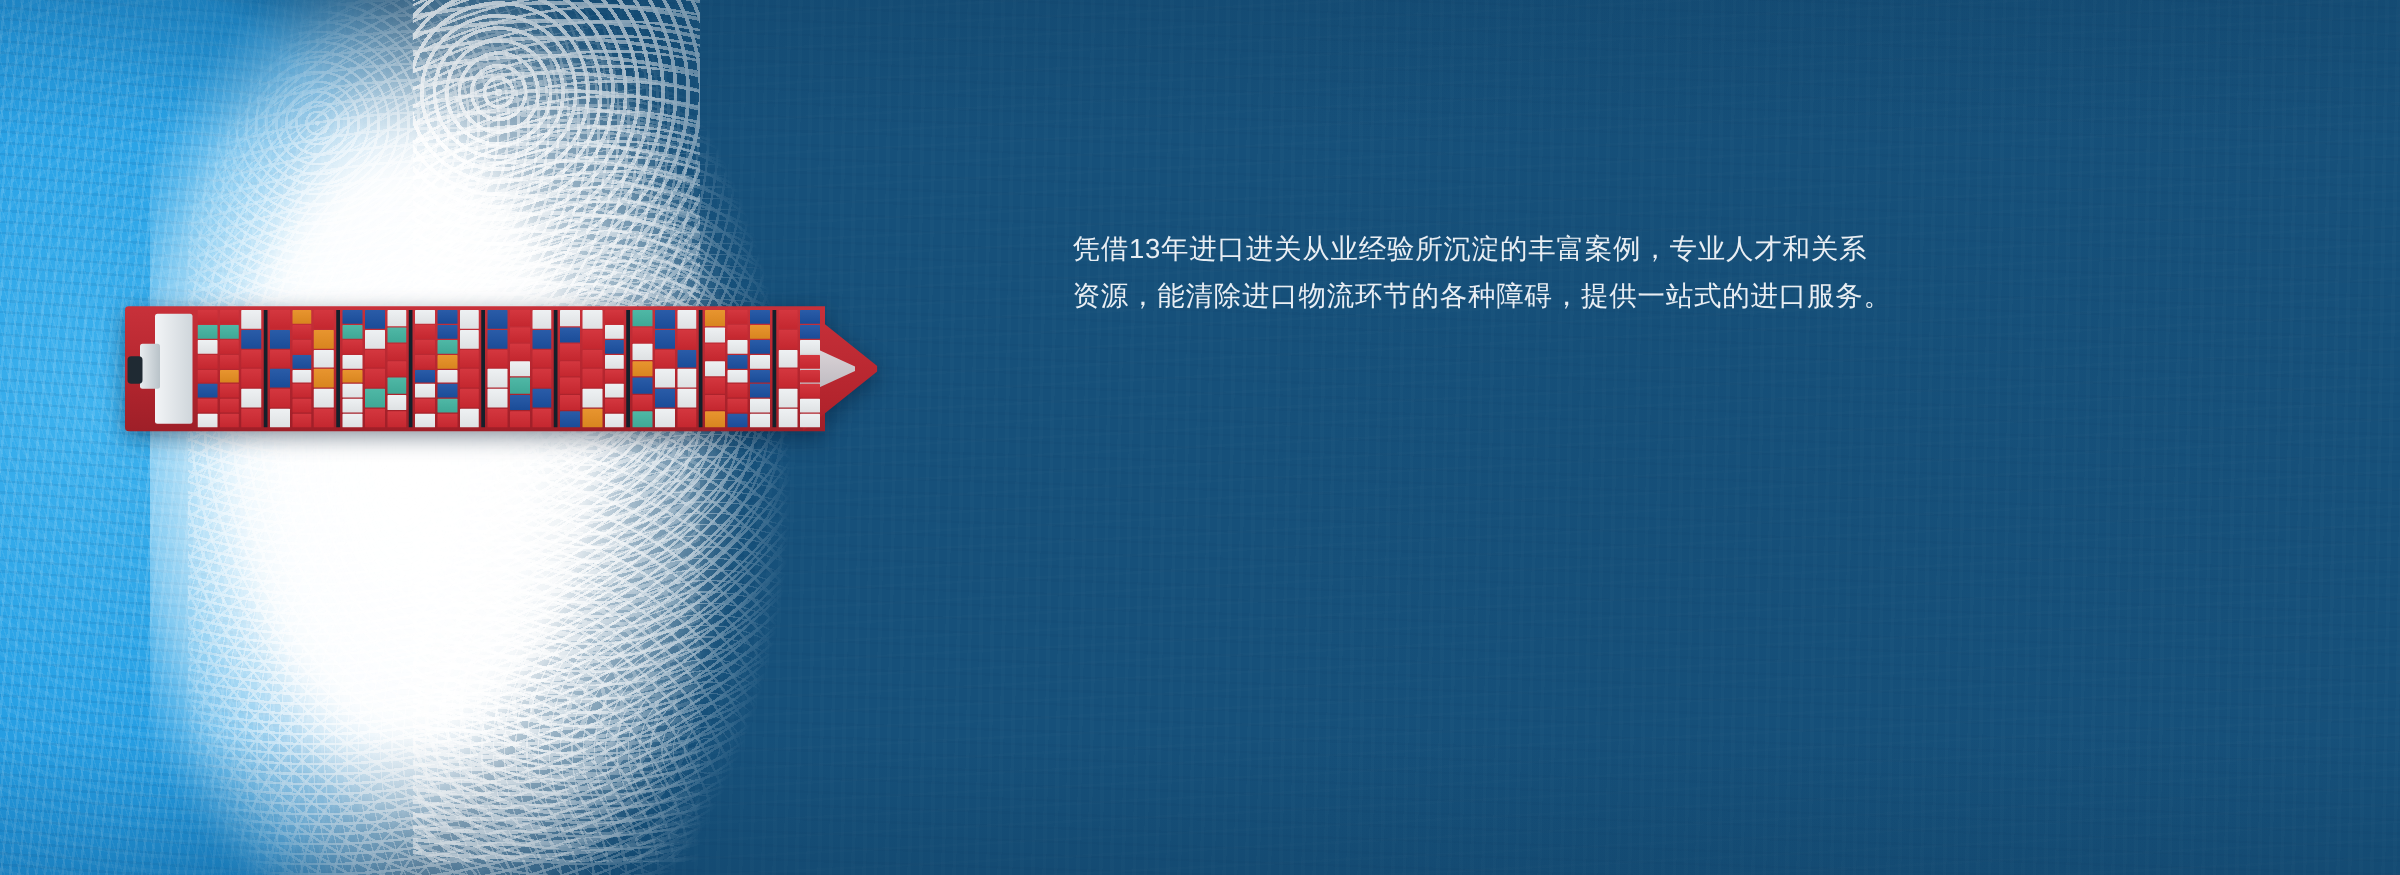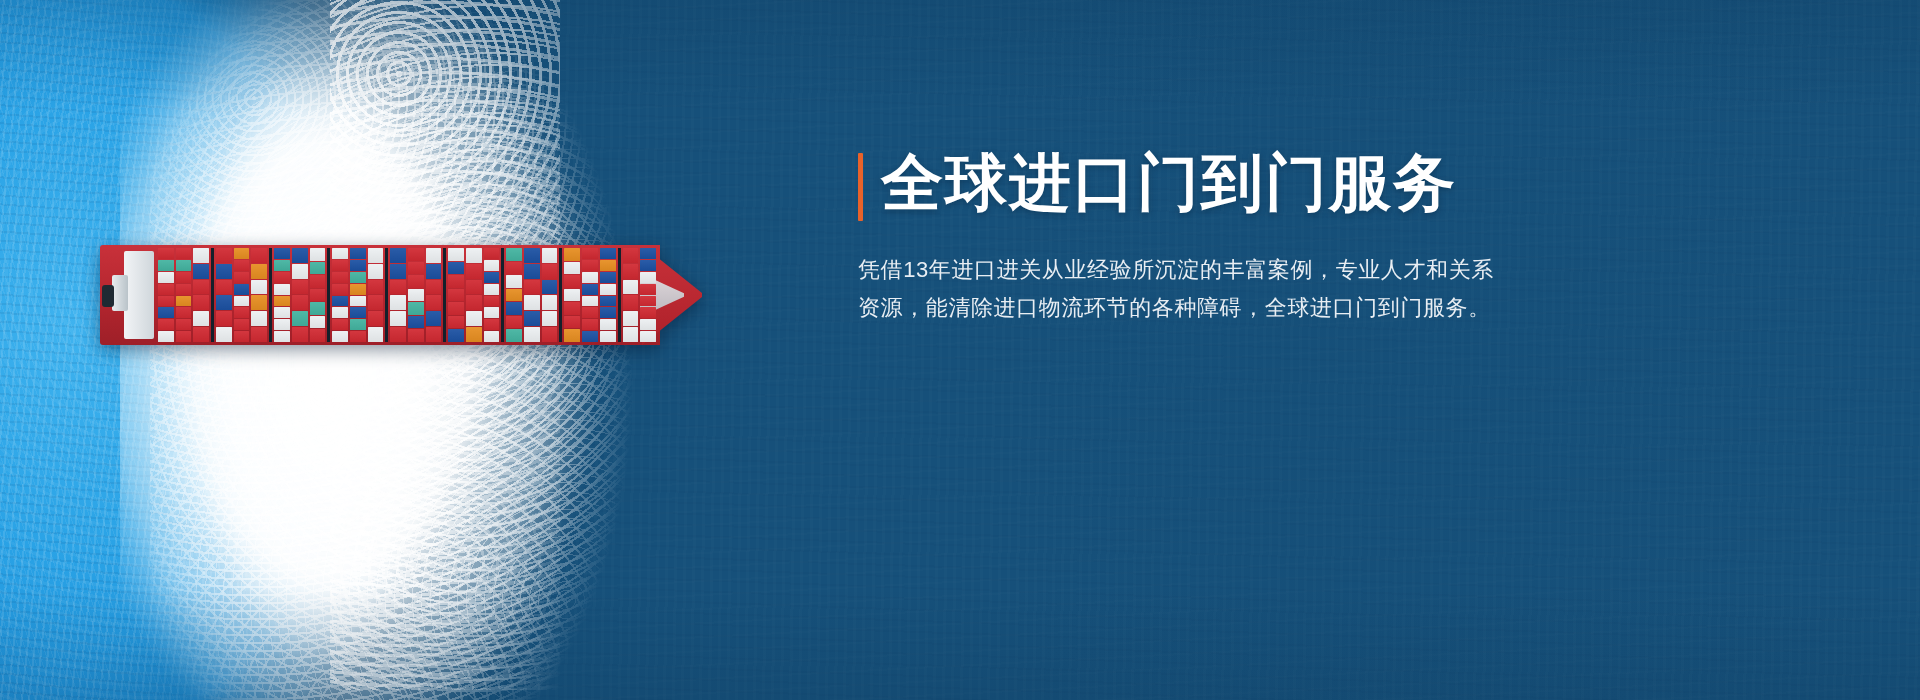--- a/index.html
+++ b/index.html
@@ -502,25 +502,21 @@
           <div class="box" style="background: linear-gradient(rgb(238, 241, 243), rgb(222, 225, 227));"></div>
           <div class="box" style="background: linear-gradient(rgb(238, 241, 243), rgb(222, 225, 227));"></div>
         </div>
       </div>
   </div>
 
   <div class="vignette"></div>
 
   <div class="content">
 
-    <div class="headline-row">
-      <span class="accent-bar"></span>
-      <h1 class="headline">全球进口门到门服务</h1>
-    </div>
 
 
     <div class="desc">
       <div>凭借13年进口进关从业经验所沉淀的丰富案例，专业人才和关系</div>
-      <div>资源，能清除进口物流环节的各种障碍，全球进口门到门服务。</div>
+      <div>资源，能清除进口物流环节的各种障碍，提供一站式的进口服务。</div>
     </div>
 
   </div>
 </div>
 
 </body></html>

